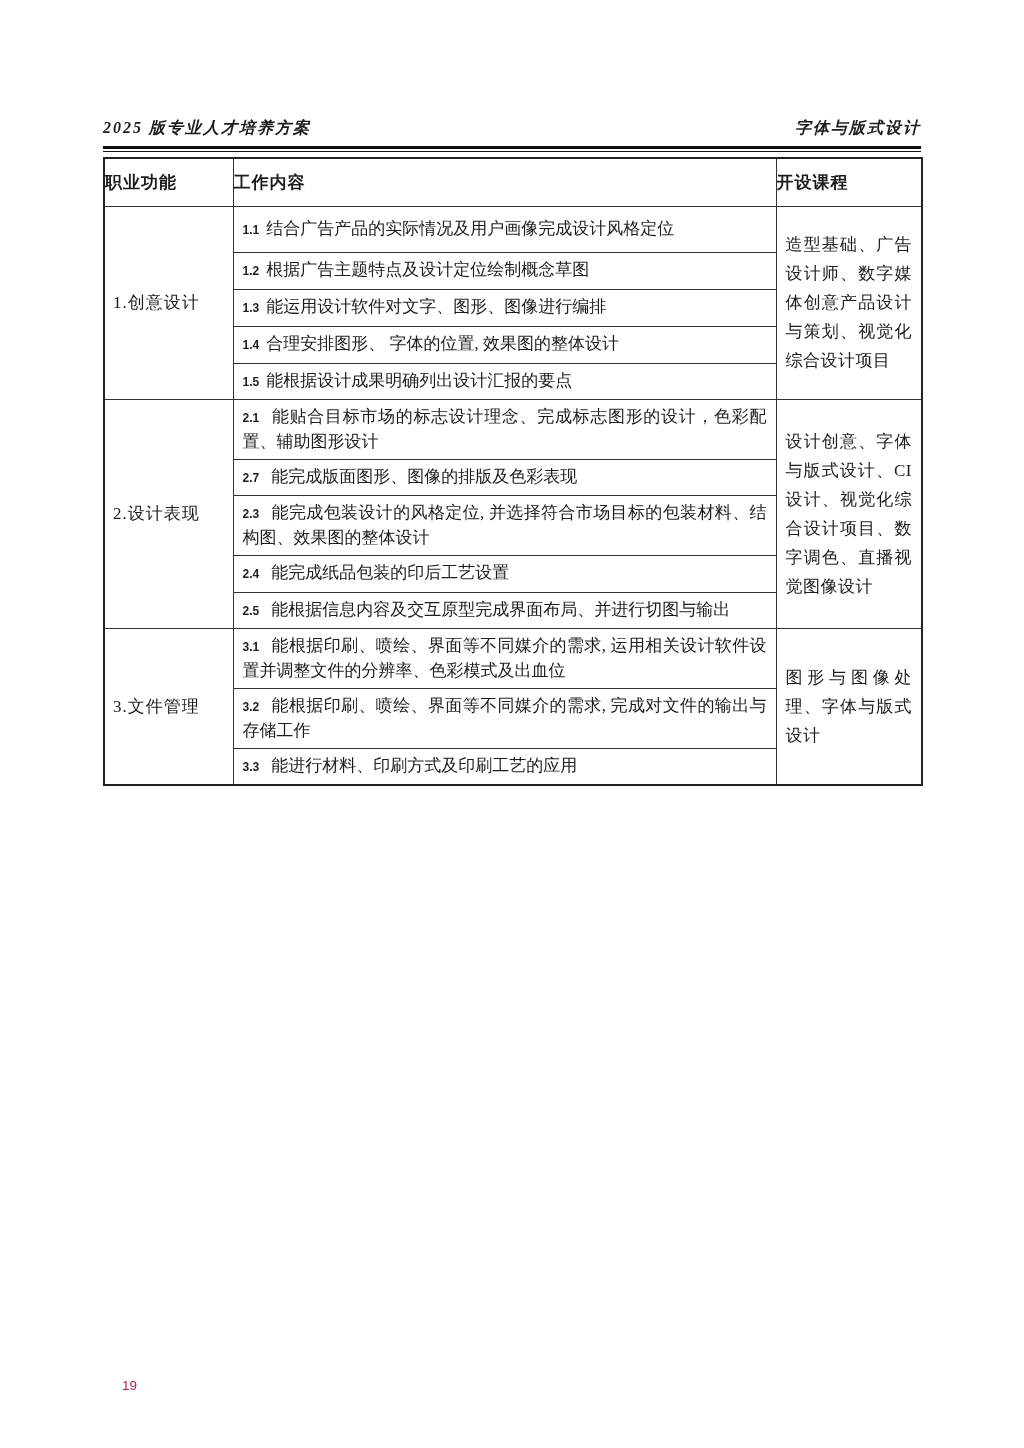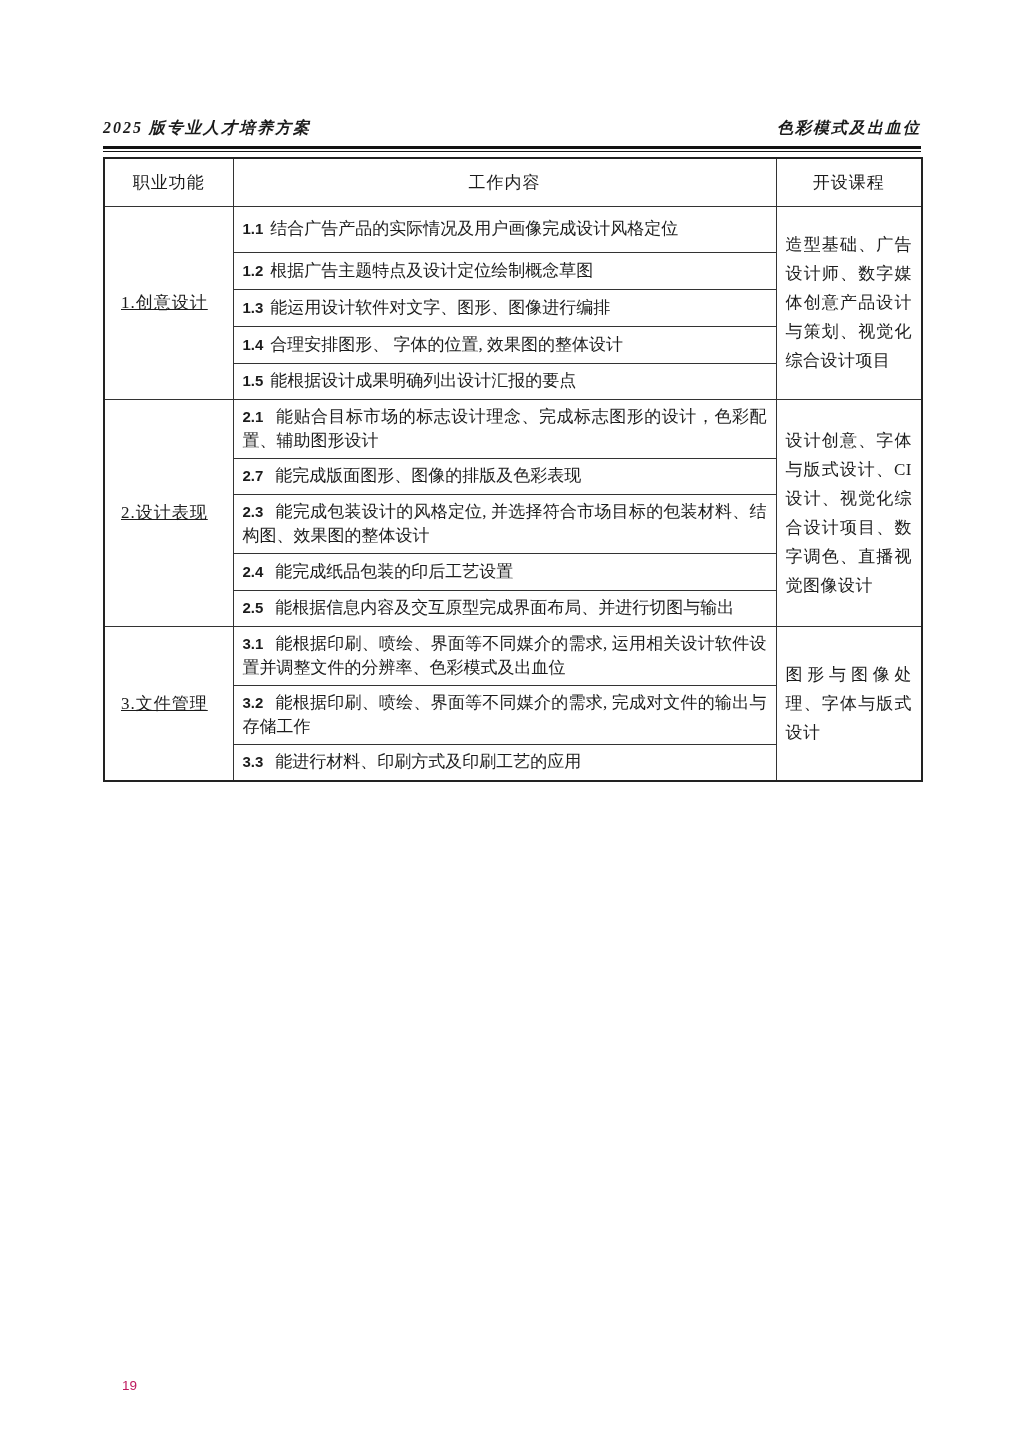--- a/index.html
+++ b/index.html
@@ -60,39 +60,38 @@
   }
   table.cmp th, table.cmp td {
     border: 1px solid #333;
     vertical-align: middle;
   }
   col.c-func   { width: 129px; }
   col.c-work   { width: 543px; }
   col.c-course { width: 146px; }
   th.hdr {
     height: 48px;
-    font-weight: normal;
-    text-align: center;
+    font-weight: bold;
+    text-align: left;
     letter-spacing: 1px;
   }
   td.func {
-    padding-left: 16px;
+    padding-left: 8px;
     text-align: left;
     letter-spacing: 1px;
-    text-decoration: underline;
   }
   td.work {
     padding: 5px 9px;
     text-align: justify;
     line-height: 24px;
   }
   td.work .num {
     font-family: "Liberation Sans", "DejaVu Sans", sans-serif;
     font-weight: 600;
-    font-size: 15px;
+    font-size: 12px;
     margin-right: 7px;
   }
   td.work .num.g2 { margin-right: 12px; }
   td.course {
     padding: 6px 9px;
     text-align: justify;
     line-height: 29px;
     letter-spacing: 0.5px;
   }
   
@@ -105,21 +104,21 @@
     color: #be185d;
   }
 </style>
 </head>
 <body>
 
 <div class="content">
 
   <div class="running-header">
     <span>2025 版专业人才培养方案</span>
-    <span>色彩模式及出血位</span>
+    <span>字体与版式设计</span>
   </div>
   <div class="header-rule"></div>
 
 
 
   <table class="cmp">
     <colgroup>
         <col class="c-func">
         <col class="c-work">
         <col class="c-course">

